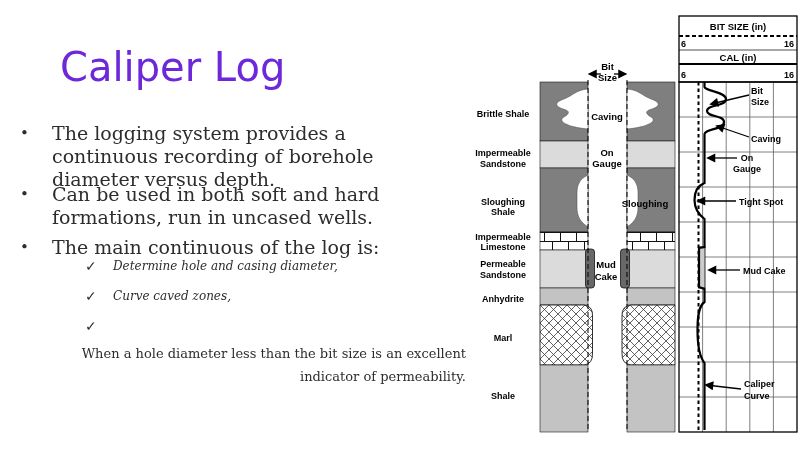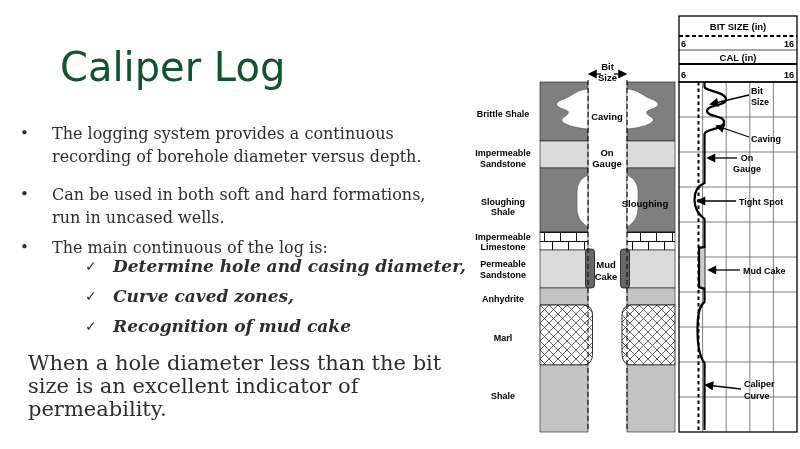--- a/index.html
+++ b/index.html
@@ -1,29 +1,29 @@
 <!DOCTYPE html>
 <html><head>
 <meta charset="utf-8">
 <style>
   html,body{margin:0;padding:0;background:#fff;}
   #slide{position:relative;width:800px;height:449px;background:#ffffff;overflow:hidden;
          font-family:"DejaVu Serif",serif;color:#2d2d2d;}
   
   .title{position:absolute;left:60px;top:44px;font-family:"DejaVu Sans",sans-serif;
-         font-size:40px;font-weight:400;color:#14532d;letter-spacing:0px;}
+         font-size:40px;font-weight:400;color:#6d28d9;letter-spacing:0px;}
   .bullet-row{position:absolute;left:20px;display:flex;width:430px;}
   .bullet-mark{width:32px;flex:0 0 32px;font-size:15px;line-height:23px;color:#2d2d2d;}
-  .bullet-text{font-size:16px;line-height:23px;width:405px;}
+  .bullet-text{font-size:19px;line-height:23px;width:405px;}
   .b1{top:122px;} .b2{top:183px;} .b3{top:236px;}
   .check-list{position:absolute;left:85px;top:257px;}
   .check-row{display:flex;margin-bottom:11px;}
   .check-mark{width:28px;flex:0 0 28px;font-size:14px;line-height:19px;color:#2d2d2d;}
-  .check-text{font-style:italic;font-size:17px;line-height:19px;white-space:nowrap;font-weight:bold;}
-  .footer-par{position:absolute;left:28px;top:352px;width:438px;font-size:21px;line-height:23px;}
+  .check-text{font-style:italic;font-size:12px;line-height:19px;white-space:nowrap;}
+  .footer-par{position:absolute;left:28px;top:342px;width:438px;font-size:13px;line-height:23px;text-align:right;}
   
   #diagram-svg{position:absolute;left:0;top:0;}
   text{font-family:"Liberation Sans",sans-serif;fill:#000;}
   .flabel{font-size:9px;font-weight:bold;text-anchor:middle;}
   .hole-label{font-size:9.5px;font-weight:bold;text-anchor:middle;}
   .chart-label{font-size:9px;font-weight:bold;}
   .hdr{font-size:9.5px;font-weight:bold;text-anchor:middle;}
   .scale{font-size:9px;font-weight:bold;}
 </style>
 </head>
@@ -50,21 +50,20 @@
     <div class="check-row">
       <div class="check-mark">✓</div>
       <div class="check-text">Determine hole and casing diameter,</div>
     </div>
     <div class="check-row">
       <div class="check-mark">✓</div>
       <div class="check-text">Curve caved zones,</div>
     </div>
     <div class="check-row">
       <div class="check-mark">✓</div>
-      <div class="check-text">Recognition of mud cake</div>
     </div>
   </div>
 
   <div class="footer-par">When a hole diameter less than the bit size is an excellent indicator of permeability.</div>
 
   <svg id="diagram-svg" width="800" height="449" viewBox="0 0 800 449">
     <defs>
       <marker id="ah" viewBox="0 0 10 10" refX="8" refY="5" markerWidth="8" markerHeight="7" orient="auto-start-reverse">
         <path d="M0,0 L10,5 L0,10 z" fill="#000"></path>
       </marker>

